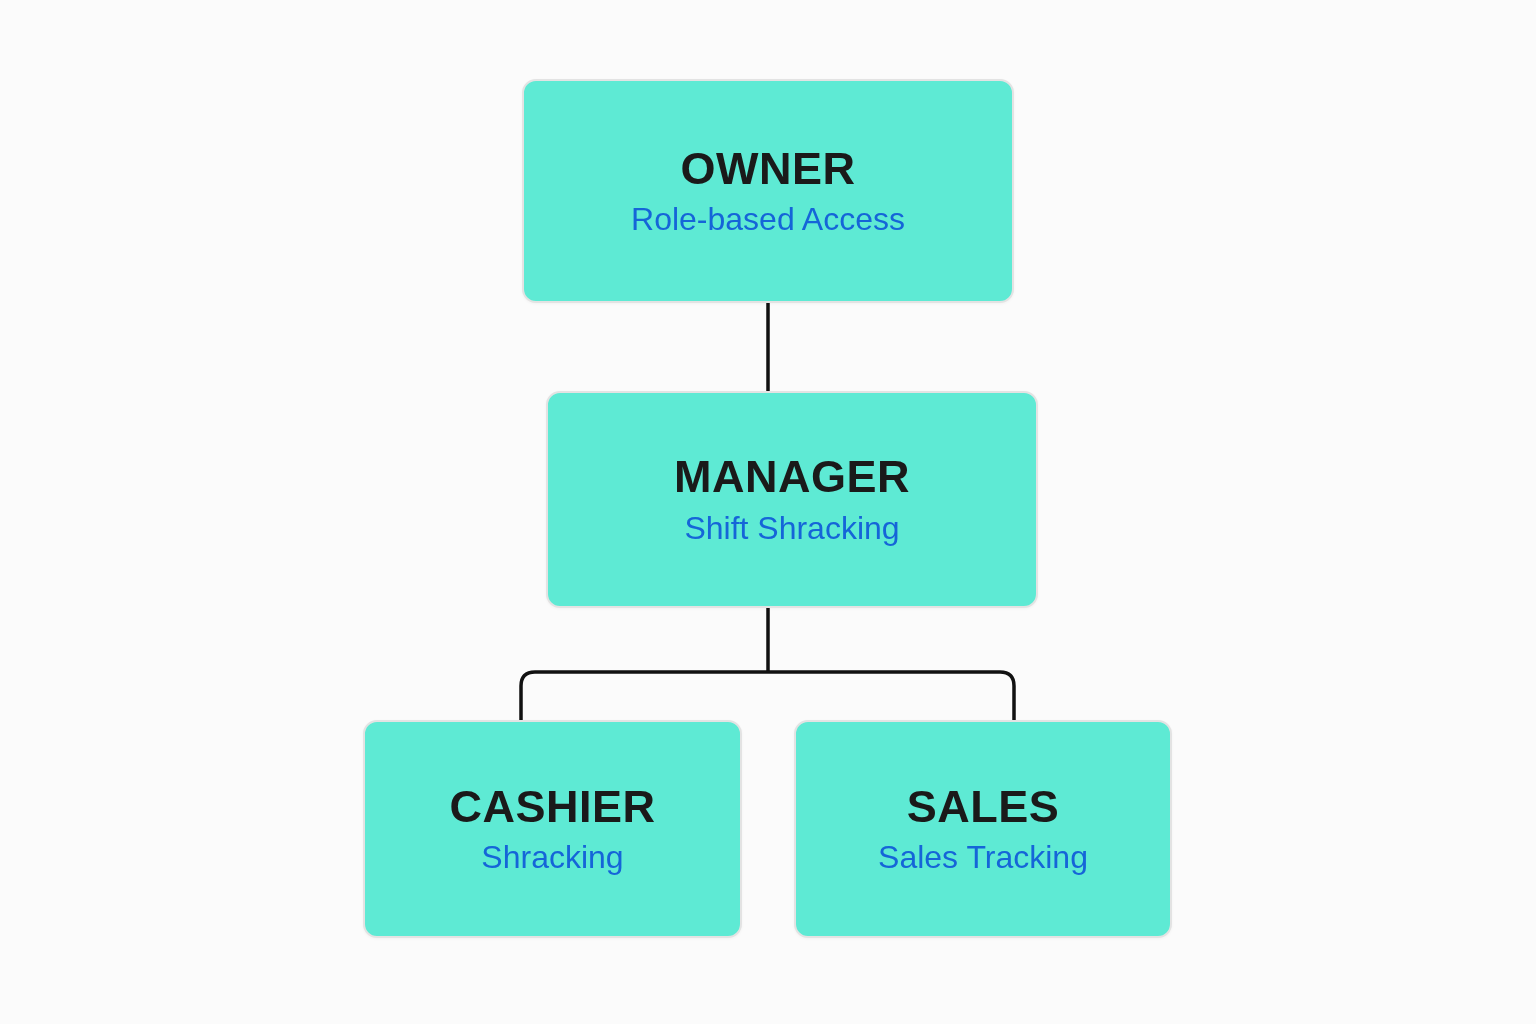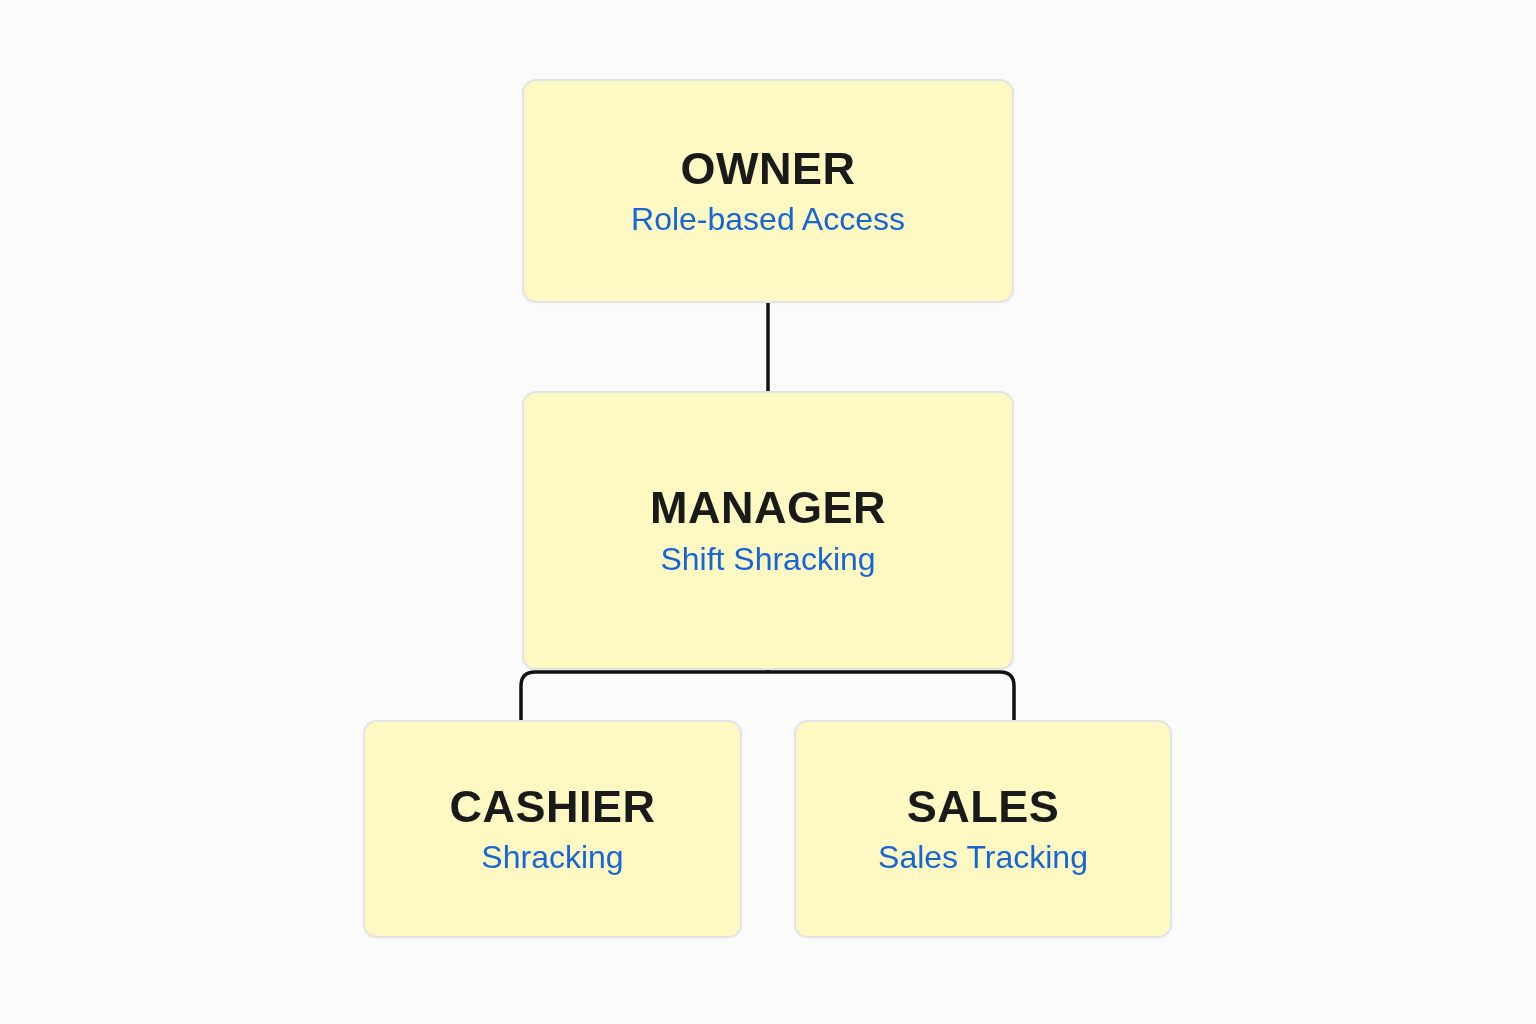--- a/index.html
+++ b/index.html
@@ -28,21 +28,21 @@
     width: 1536px;
     height: 1024px;
     z-index: 1;
   }
 
   
   .node {
     position: absolute;
     z-index: 2;
     box-sizing: border-box;
-    background: #fef9c3;
+    background: #5eead4;
     border: 2px solid #e3e3e3;
     border-radius: 14px;
     display: flex;
     flex-direction: column;
     align-items: center;
     justify-content: center;
     box-shadow: 0 1px 3px rgba(0,0,0,0.04);
   }
   .node-title {
     font-size: 45px;
@@ -60,22 +60,22 @@
     text-align: center;
     margin-top: 10px;
   }
 
   
   #node-owner {
     left: 522px;  top: 79px;
     width: 492px; height: 224px;
   }
   #node-manager {
-    left: 522px;  top: 391px;
-    width: 492px; height: 279px;
+    left: 546px;  top: 391px;
+    width: 492px; height: 217px;
   }
   #node-cashier {
     left: 363px;  top: 720px;
     width: 379px; height: 218px;
   }
   #node-sales {
     left: 794px;  top: 720px;
     width: 378px; height: 218px;
   }
 </style>

